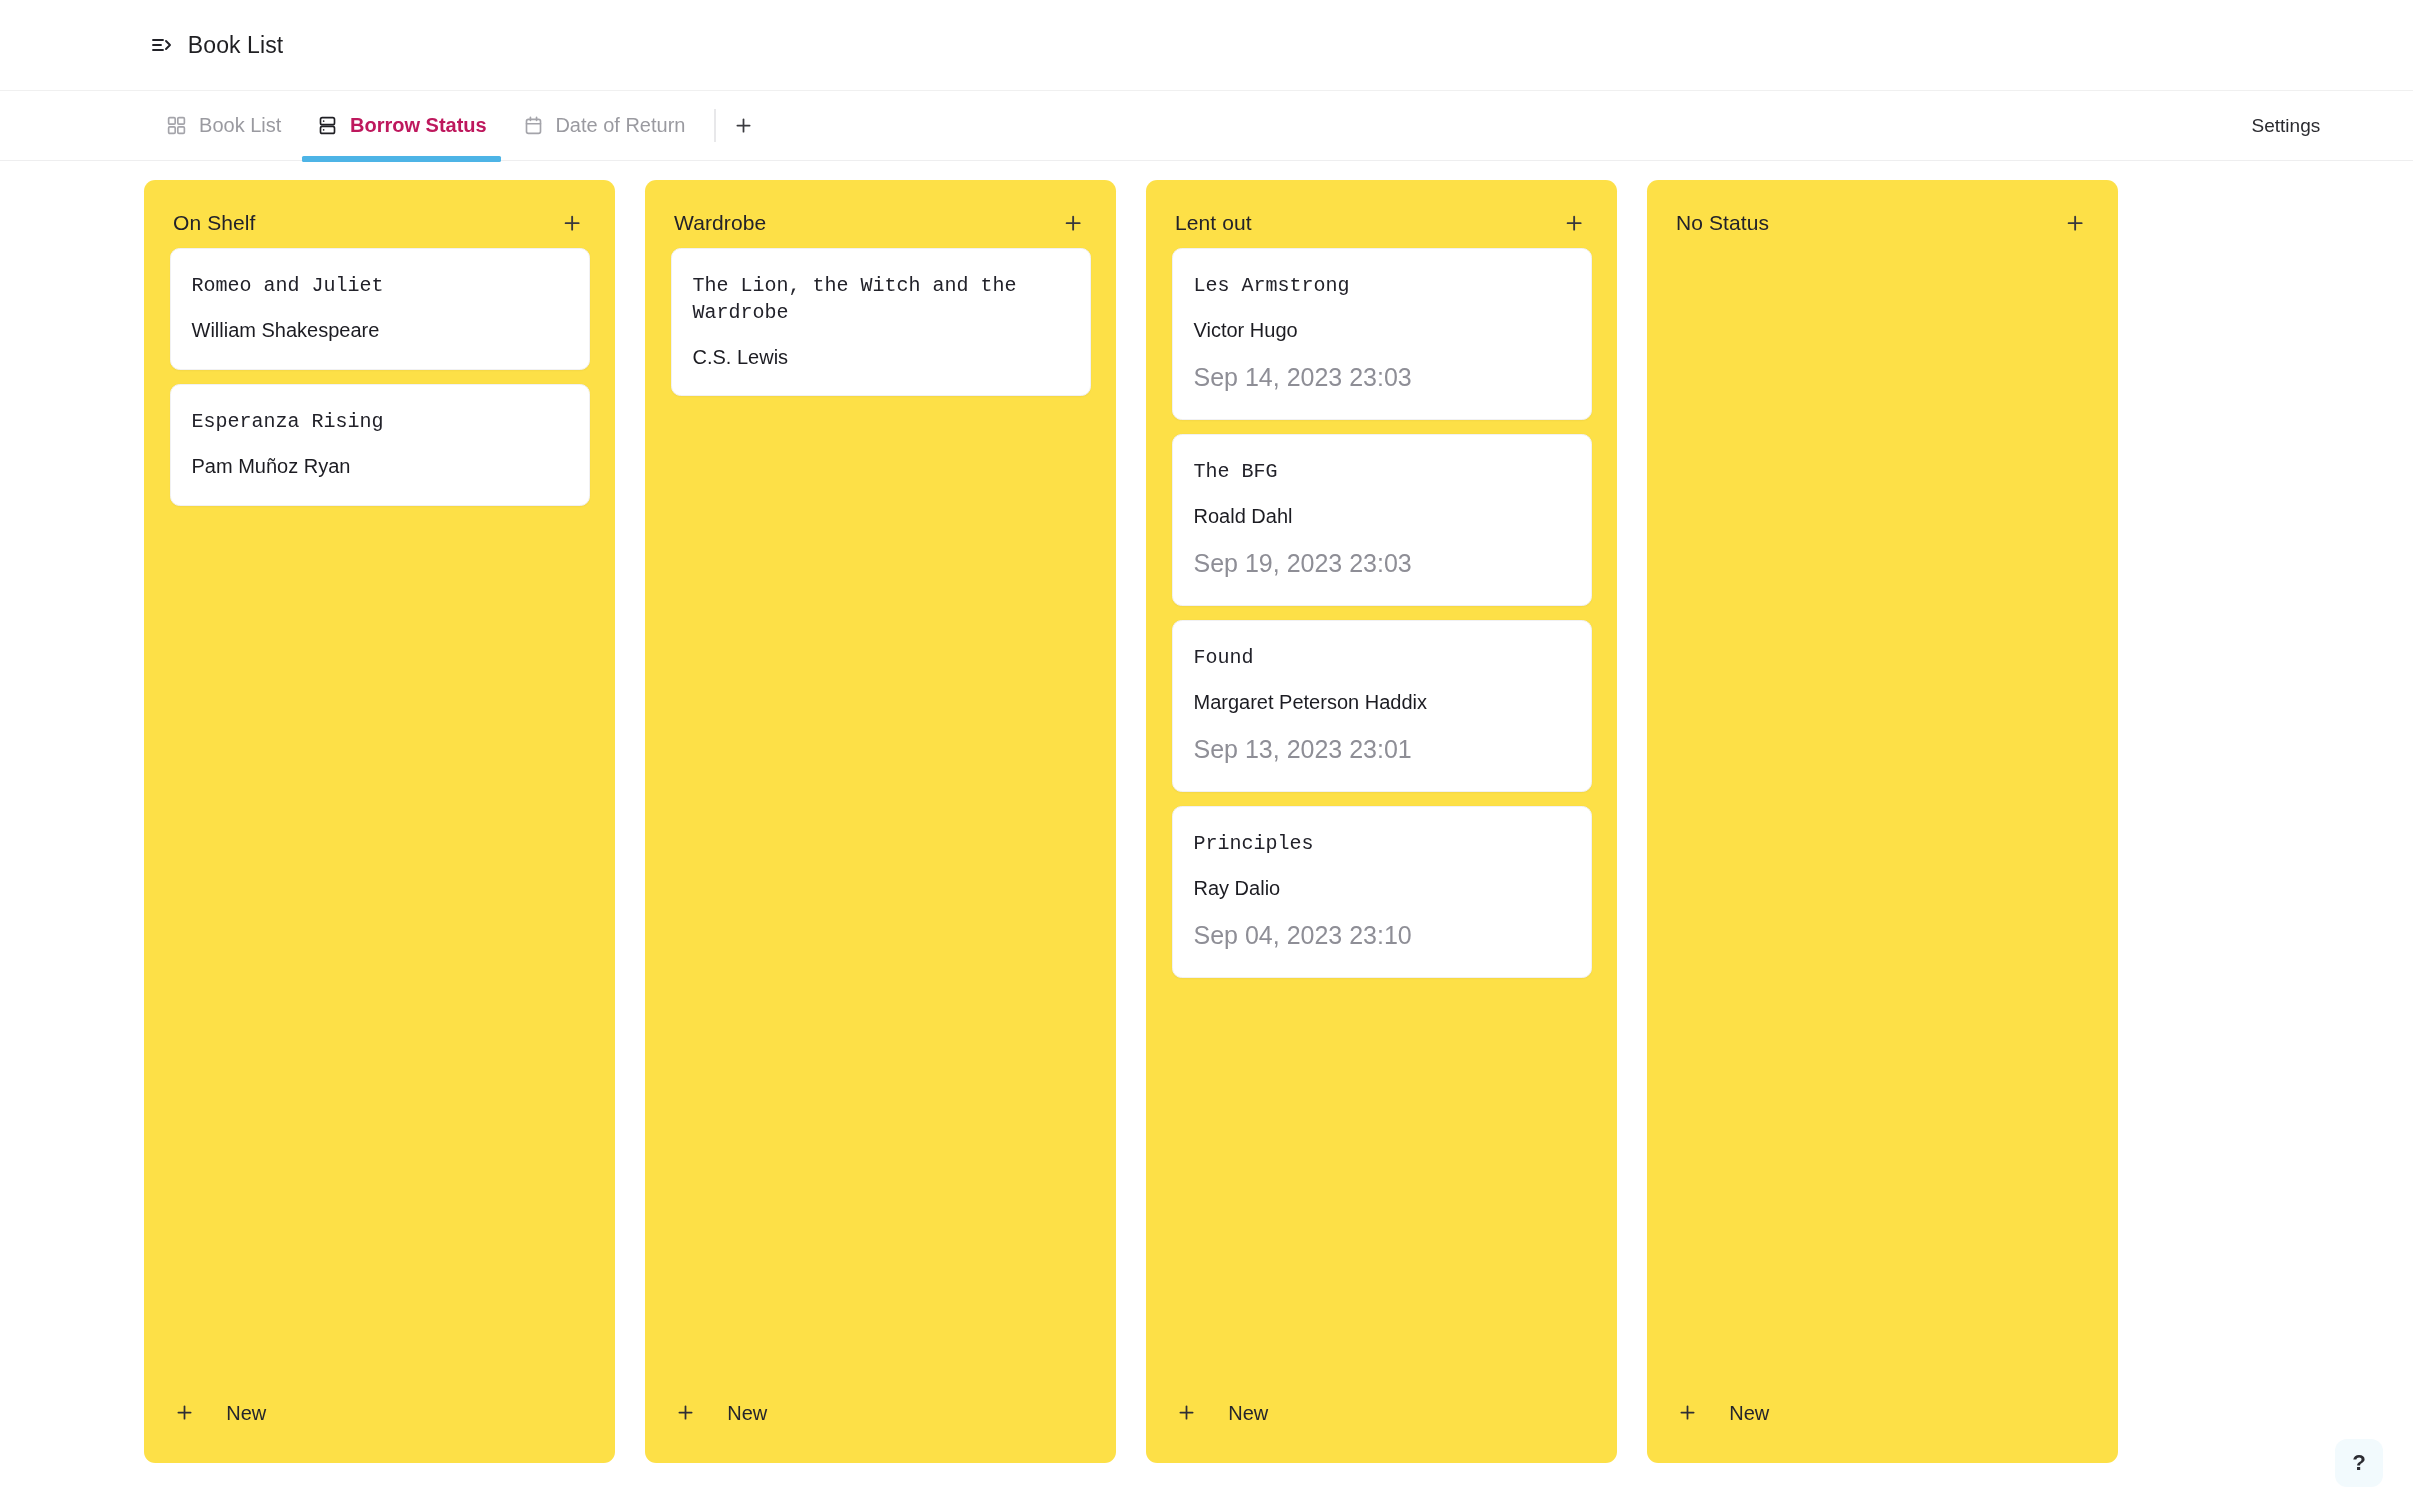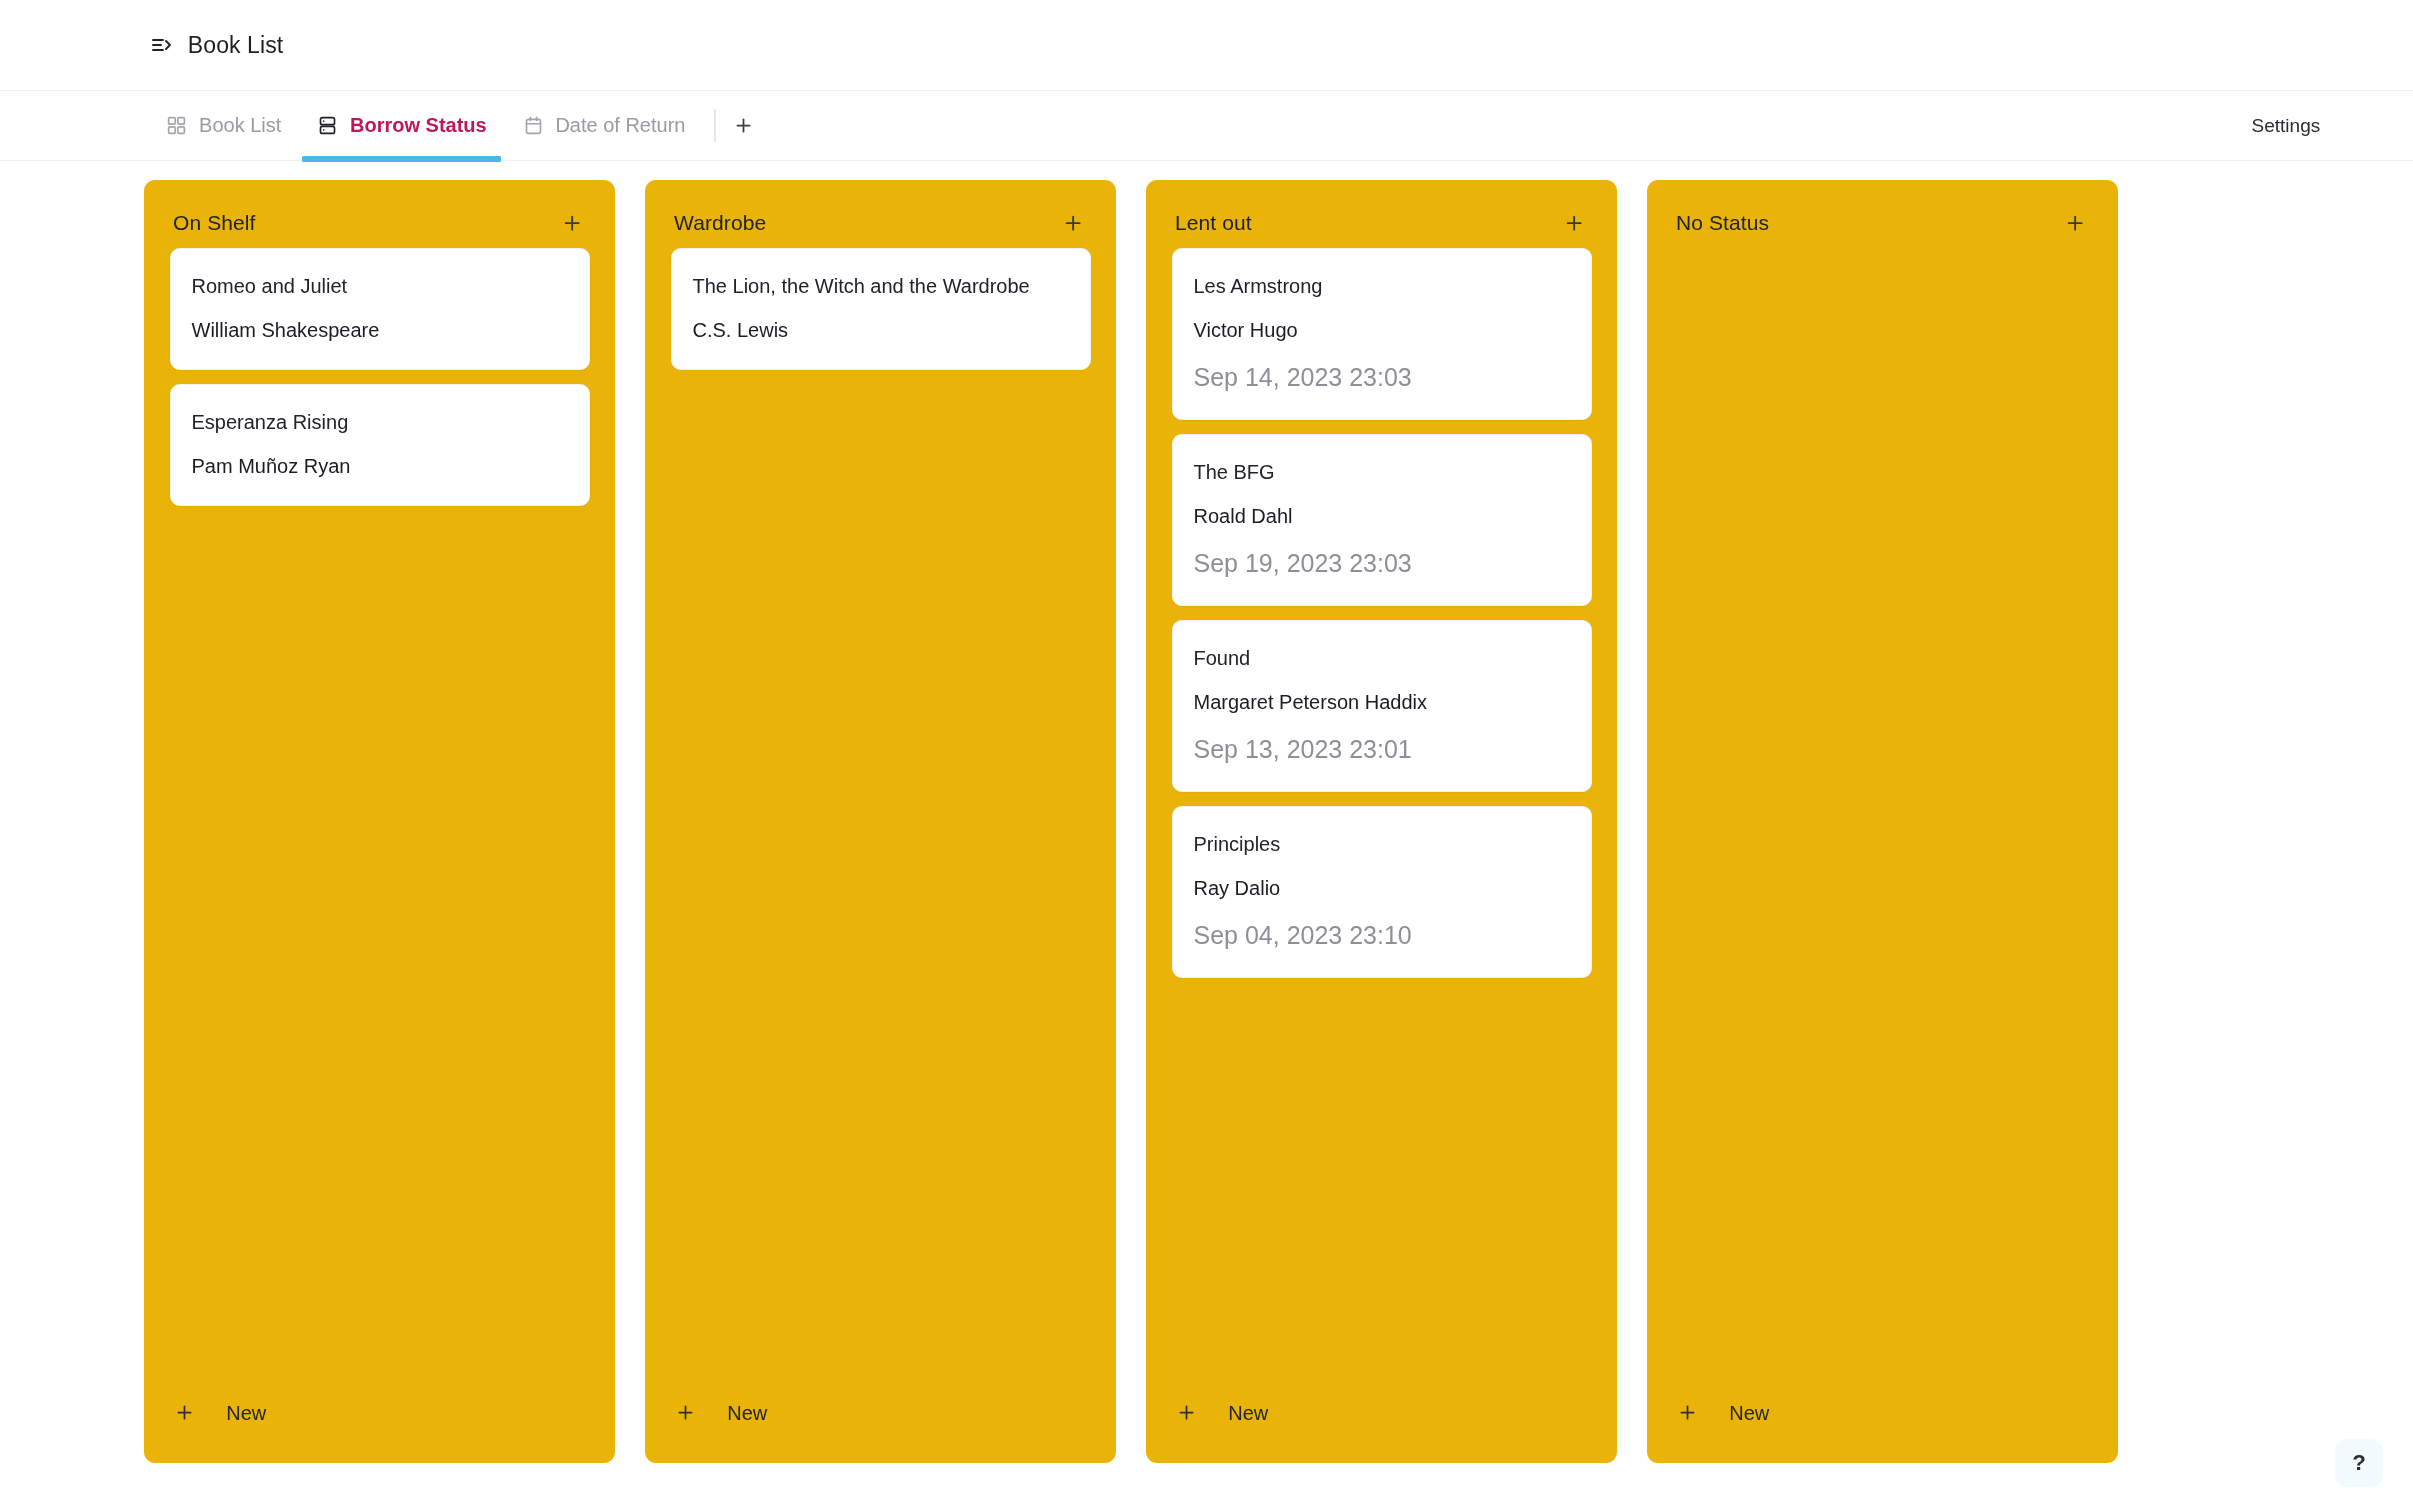--- a/index.html
+++ b/index.html
@@ -121,21 +121,21 @@
     position: absolute;
     left: 144px;
     top: 180px;
     display: flex;
     gap: 30px;
     align-items: flex-start;
   }
   .column {
     width: 471px;
     height: 1283px;
-    background: #eab308;
+    background: #fde047;
     border-radius: 11.2px;
     display: flex;
     flex-direction: column;
     position: relative;
     overflow: hidden;
   }
   .col-header {
     display: flex;
     align-items: center;
     padding: 24px 27px 0 29px;
@@ -172,20 +172,21 @@
     border-radius: 9.6px;
     padding: 24px 21px 25.5px 21px;
     box-shadow: 0 0.8px 1.6px rgba(16,24,40,.04);
   }
   .card-title {
     font-size: 20px;
     font-weight: 400;
     color: #22222a;
     line-height: 1.32;
     margin-bottom: 17.6px;
+    font-family: Liberation Mono, monospace;
   }
   .card-author {
     font-size: 20px;
     font-weight: 400;
     color: #1c1c22;
     line-height: 1.3;
   }
   .card-date {
     font-size: 25px;
     font-weight: 400;

